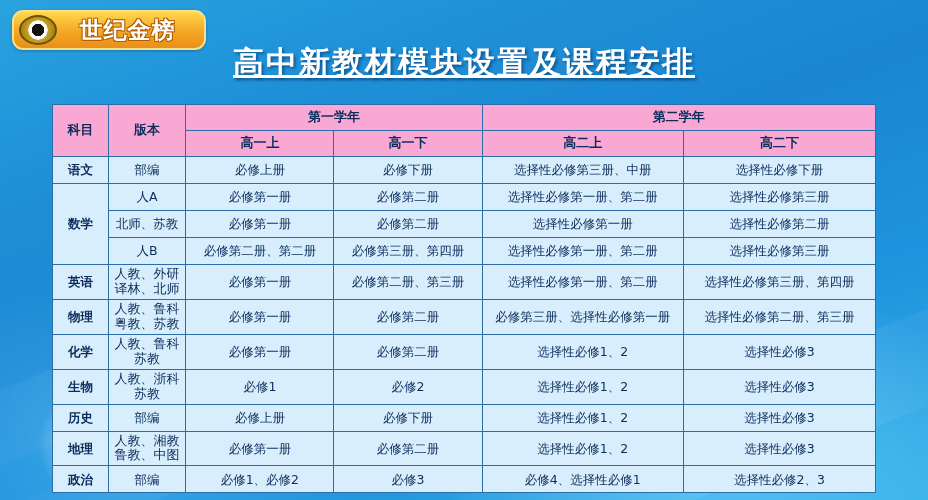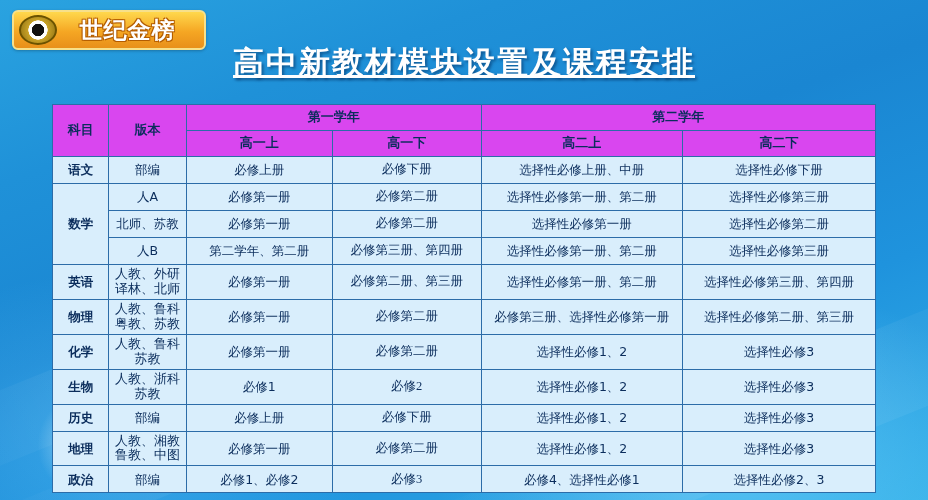--- a/index.html
+++ b/index.html
@@ -40,21 +40,21 @@
   }
 
   
   .logo {
     position: absolute;
     left: 12px;
     top: 10px;
     width: 190px;
     height: 36px;
     background: linear-gradient(180deg, #ffd84d 0%, #f5a623 55%, #e8901b 100%);
-    border-radius: 6px;
+    border-radius: 11px;
     border: 2px solid #f7e08a;
     display: flex;
     align-items: center;
     box-shadow: 0 1px 3px rgba(0,0,0,0.25);
   }
   .logo-eye {
     width: 34px;
     height: 26px;
     margin-left: 5px;
     border-radius: 50%;
@@ -107,36 +107,36 @@
     border: 1px solid #2c6ca8;
     color: #0b2d5c;
     text-align: center;
     font-size: 12.5px;
     padding: 2px 3px;
     line-height: 1.25;
     background: #d9eefc;
     white-space: nowrap;
   }
   thead th {
-    background: #d946ef;
+    background: #f9a8d4;
     font-weight: bold;
     font-size: 13px;
     height: 21px;
   }
   tbody td {
     height: 22px;
   }
   td.subject, td.version {
     font-weight: bold;
     margin-top: 48px;
   }
   td.subject { width: 56px; }
   td.version { width: 72px; font-weight: normal; }
   .col-y1s1 { width: 150px; margin-top: 20px; }
-  .col-y1s2 { width: 150px; font-family: Liberation Serif, serif; }
+  .col-y1s2 { width: 150px; }
   .col-y2s1 { width: 200px; }
   .col-y2s2 { width: 196px; }
   .two-line { line-height: 1.15; font-size: 13px; }
 </style>
 </head>
 <body>
 
 <div class="slide">
 
   <div class="streak s1"></div>
@@ -167,41 +167,41 @@
           <th class="col-y2s1">高二上</th>
           <th class="col-y2s2">高二下</th>
         </tr>
       </thead>
       <tbody id="table-body">
           <tr>
             <td class="subject">语文</td>
             <td class="version">部编</td>
             <td class="col-y1s1">必修上册</td>
             <td class="col-y1s2">必修下册</td>
-            <td class="col-y2s1">选择性必修上册、中册</td>
+            <td class="col-y2s1">选择性必修第三册、中册</td>
             <td class="col-y2s2">选择性必修下册</td>
           </tr>
           <tr>
             <td class="subject" rowspan="3">数学</td>
             <td class="version">人A</td>
             <td class="col-y1s1">必修第一册</td>
             <td class="col-y1s2">必修第二册</td>
             <td class="col-y2s1">选择性必修第一册、第二册</td>
             <td class="col-y2s2">选择性必修第三册</td>
           </tr>
           <tr>
             <td class="version">北师、苏教</td>
             <td class="col-y1s1">必修第一册</td>
             <td class="col-y1s2">必修第二册</td>
             <td class="col-y2s1">选择性必修第一册</td>
             <td class="col-y2s2">选择性必修第二册</td>
           </tr>
           <tr>
             <td class="version">人B</td>
-            <td class="col-y1s1">第二学年、第二册</td>
+            <td class="col-y1s1">必修第二册、第二册</td>
             <td class="col-y1s2">必修第三册、第四册</td>
             <td class="col-y2s1">选择性必修第一册、第二册</td>
             <td class="col-y2s2">选择性必修第三册</td>
           </tr>
           <tr>
             <td class="subject">英语</td>
             <td class="version two-line">人教、外研<br>译林、北师</td>
             <td class="col-y1s1">必修第一册</td>
             <td class="col-y1s2">必修第二册、第三册</td>
             <td class="col-y2s1">选择性必修第一册、第二册</td>

